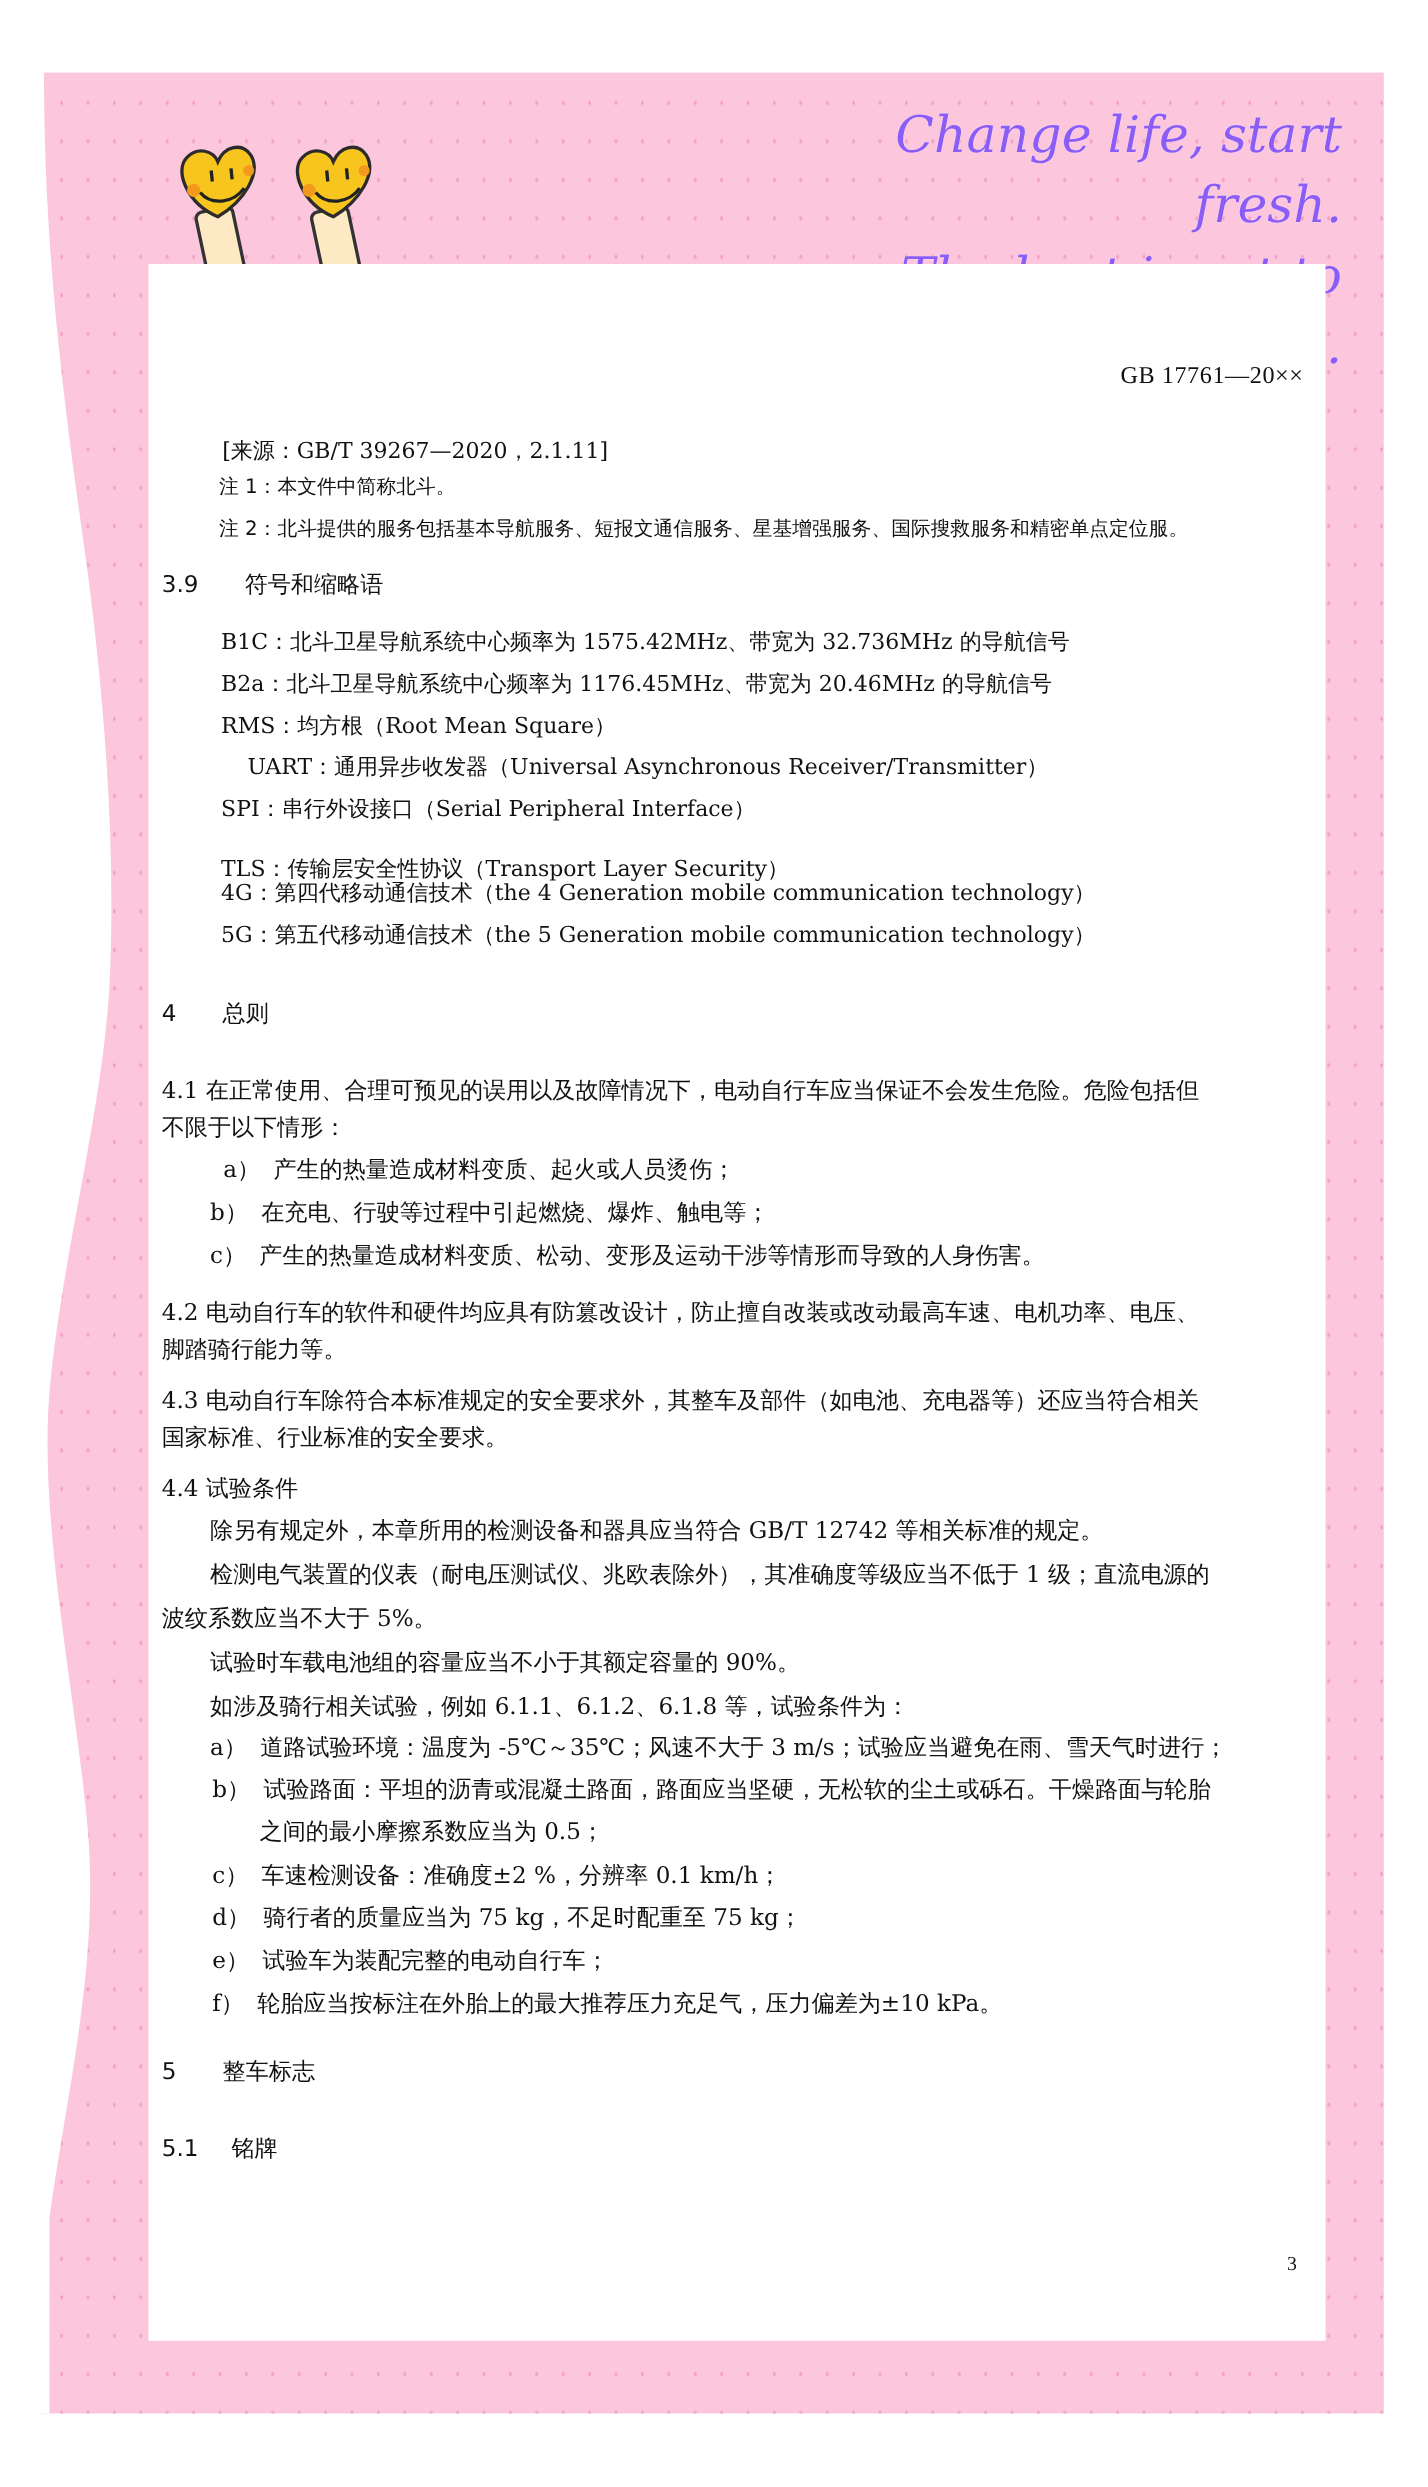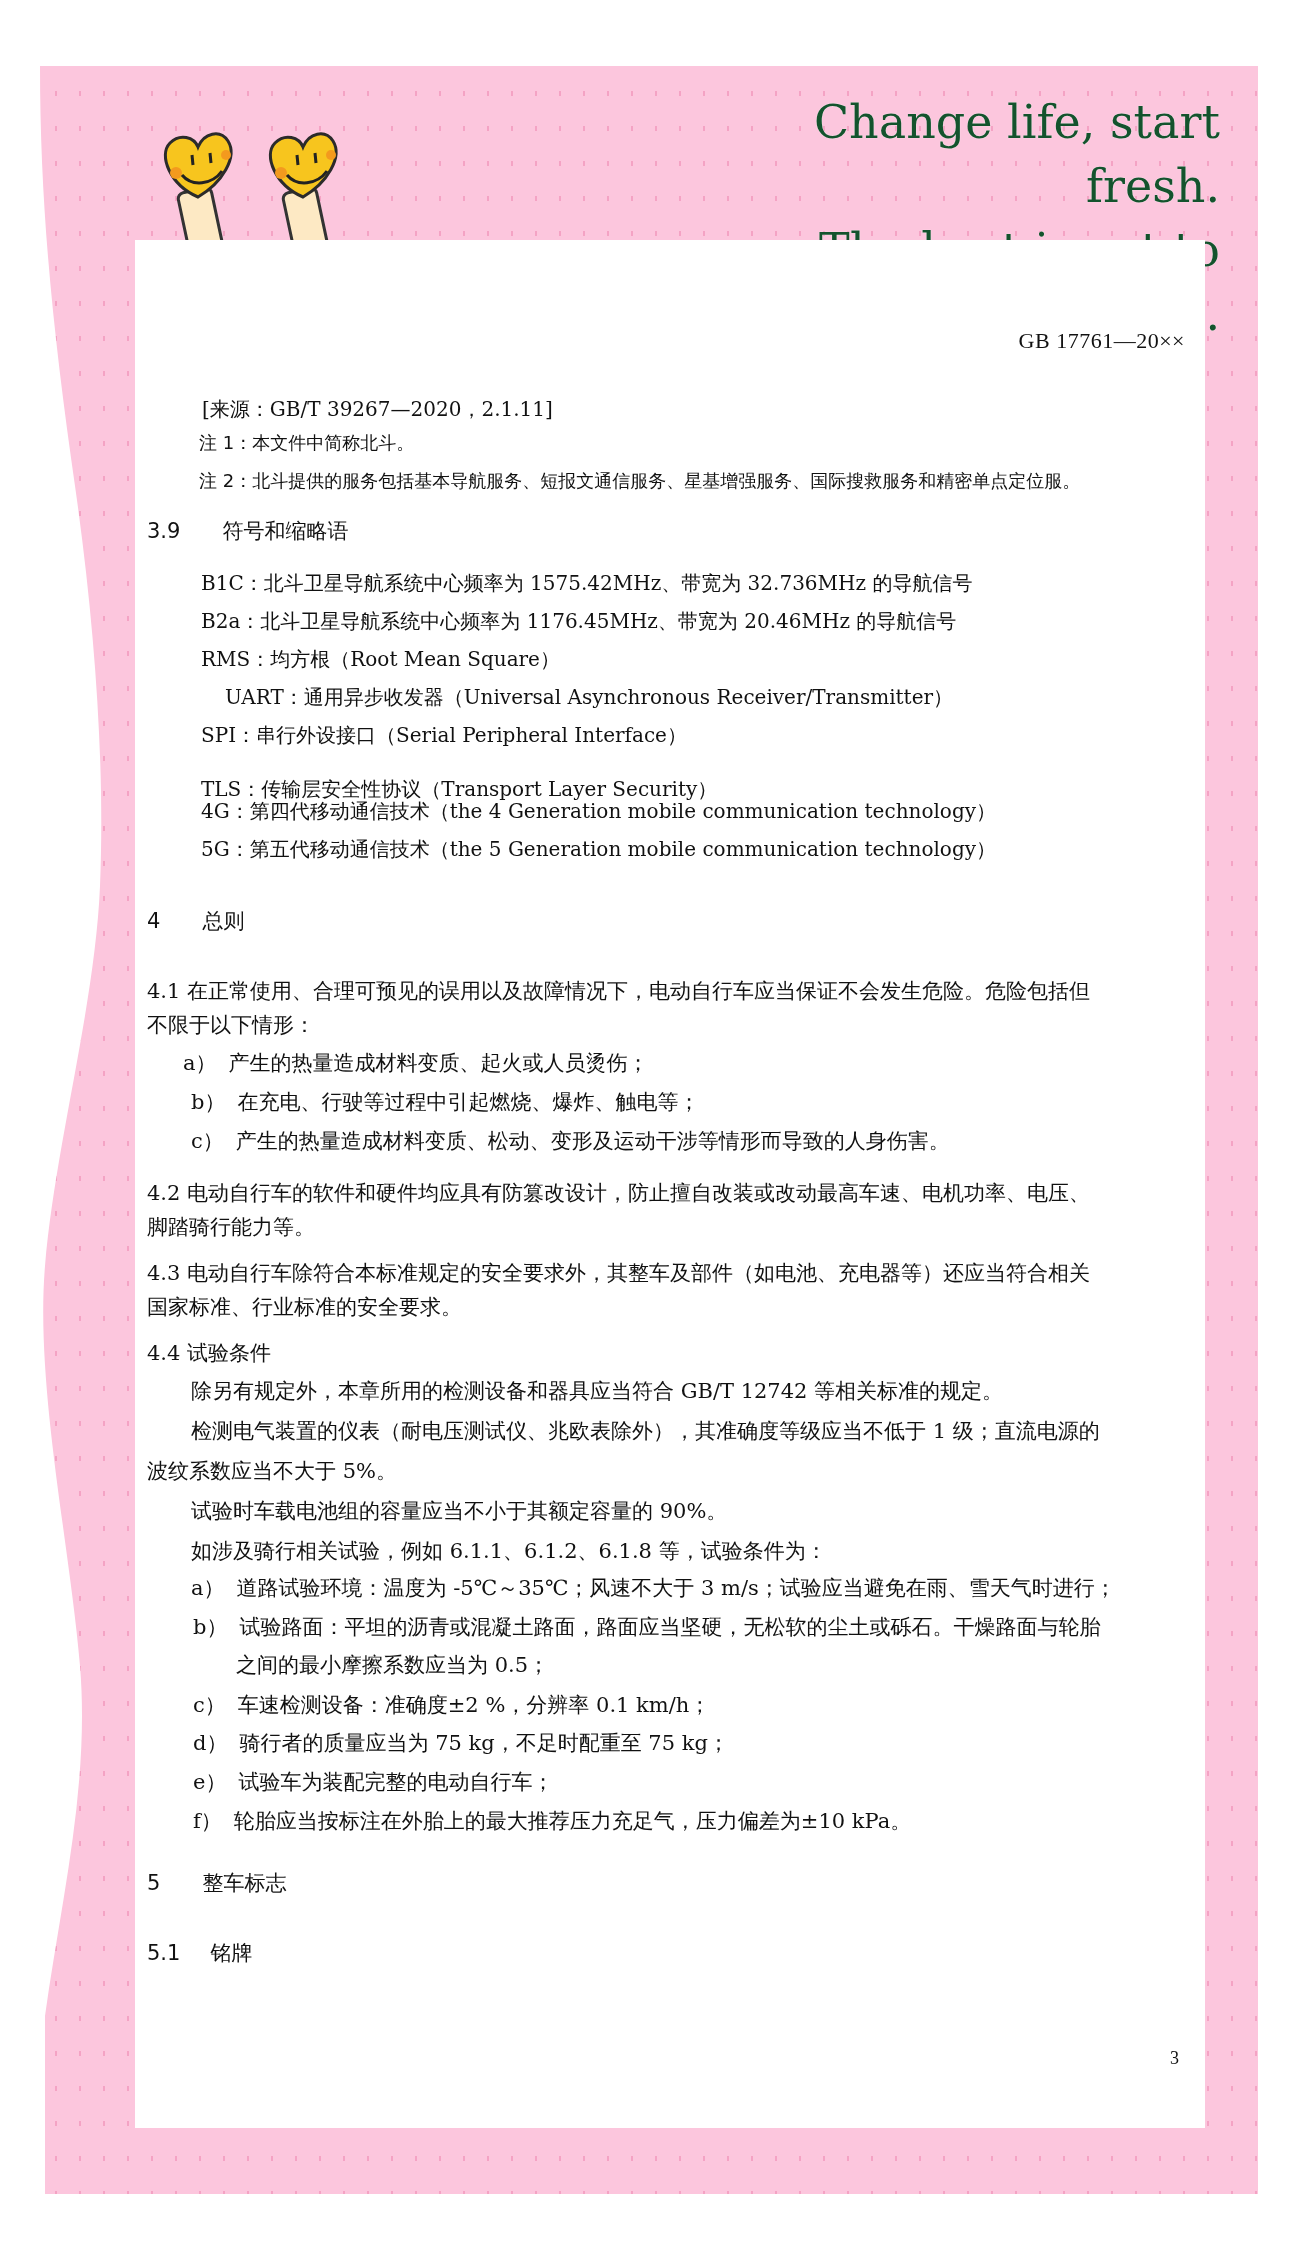--- a/index.html
+++ b/index.html
@@ -10,21 +10,21 @@
     background-color: #fcc6dd;
     background-image: radial-gradient(ellipse 2px 4px at center, #f4a3c4 60%, transparent 61%);
     background-size: 24px 35px;
     background-position: 6px 10px;
   }
   .wave-left {
     position: absolute; left: 0; top: 66px; width: 110px; height: 2128px;
   }
   .banner-text {
     position: absolute; left: 720px; top: 90px; width: 500px;
-    color: #14532d; font-family: "DejaVu Serif", serif; 
+    color: #8b5cf6; font-family: "DejaVu Serif", serif; font-style: italic;
     font-size: 46px; line-height: 64px; letter-spacing: 0px; text-align: right;
     text-shadow: 0 0 1px #fff;
   }
   .mascots { position: absolute; left: 150px; top: 115px; width: 230px; height: 130px; }
 
   .panel {
     position: absolute; left: 135px; top: 240px; width: 1070px; height: 1888px;
     background: #ffffff;
   }
 
@@ -101,21 +101,21 @@
     <div class="line serif" style="left:54px; top:558px; font-size:20px;">4G：第四代移动通信技术（the 4 Generation mobile communication technology）</div>
     <div class="line serif" style="left:54px; top:596px; font-size:20px;">5G：第五代移动通信技术（the 5 Generation mobile communication technology）</div>
 
     <div class="line sans h2" style="left:0; top:668px;">
       <span>4</span><span style="display:inline-block; width:42px;"></span><span>总则</span>
     </div>
 
     <div class="line serif" style="left:0; top:738px;">4.1 在正常使用、合理可预见的误用以及故障情况下，电动自行车应当保证不会发生危险。危险包括但</div>
     <div class="line serif" style="left:0; top:772px;">不限于以下情形：</div>
 
-    <div class="line serif" style="left:36px; top:810px;">
+    <div class="line serif" style="left:56px; top:810px;">
       <span>a）</span><span style="display:inline-block;width:12px"></span><span>产生的热量造成材料变质、起火或人员烫伤；</span>
     </div>
     <div class="line serif" style="left:44px; top:849px;">
       <span>b）</span><span style="display:inline-block;width:12px"></span><span>在充电、行驶等过程中引起燃烧、爆炸、触电等；</span>
     </div>
     <div class="line serif" style="left:44px; top:888px;">
       <span>c）</span><span style="display:inline-block;width:12px"></span><span>产生的热量造成材料变质、松动、变形及运动干涉等情形而导致的人身伤害。</span>
     </div>
 
     <div class="line serif" style="left:0; top:940px;">4.2 电动自行车的软件和硬件均应具有防篡改设计，防止擅自改装或改动最高车速、电机功率、电压、</div>

